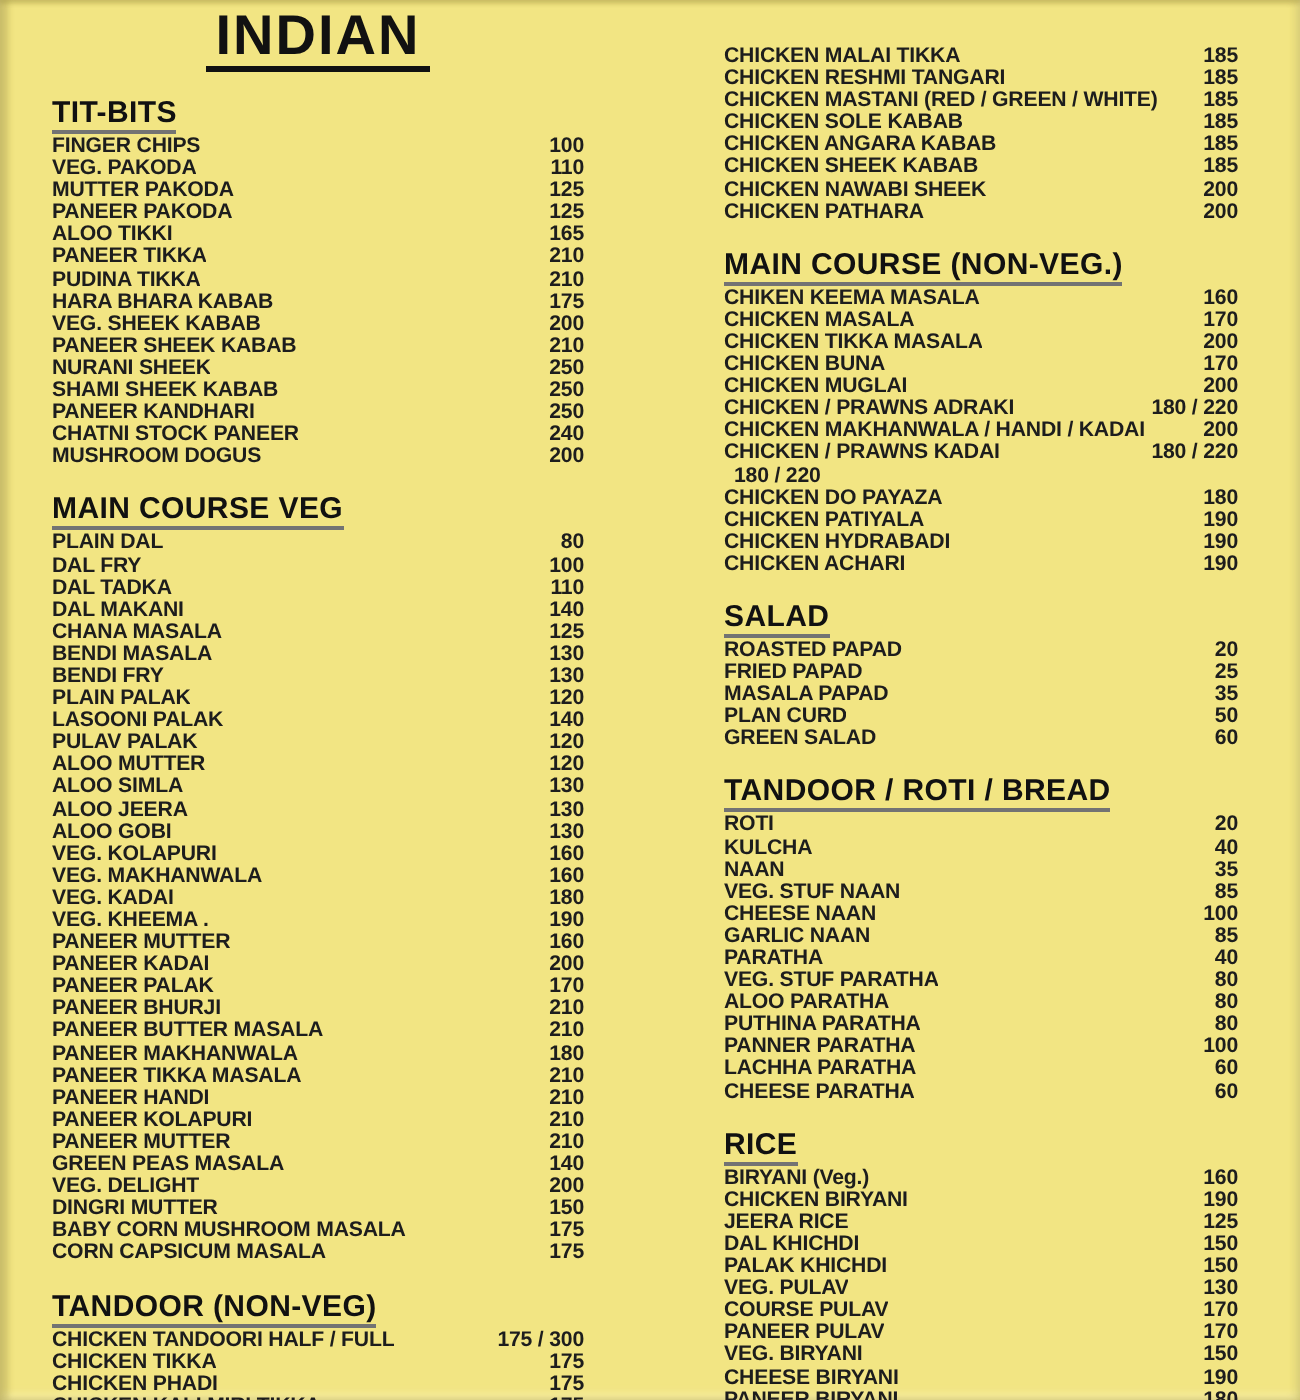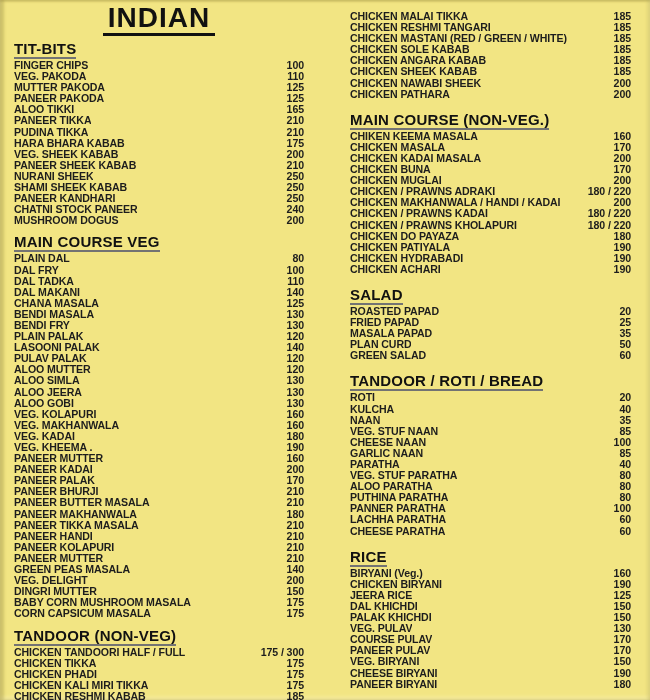--- a/index.html
+++ b/index.html
@@ -23,21 +23,21 @@
   .title-wrap { text-align:center; margin:2px 0 5px 0;text-decoration:underline; }
   .title-wrap .title {
     display:inline-block;
     font-size:28px; line-height:28px;
     letter-spacing:1px;
     color:#111;
     border-bottom:3px solid #111;
     padding:0 5px 1px 5px;
   }
 
-  .menu-section { margin:1px; }
+  .menu-section { margin:13px; }
   .col-left  .menu-section + .menu-section { margin-top:8px; }
   .col-right .menu-section + .menu-section { margin-top:12px; }
 
   .section-heading {
     display:table;
     margin:0 0 1px 0;
     font-size:15px; line-height:15px;
     letter-spacing:0.2px;
     color:#111;
     border-bottom:2px solid #737373;
@@ -329,21 +329,21 @@
           <h2 class="section-heading">MAIN COURSE (NON-VEG.)</h2>
           <div class="menu-item">
             <span class="item-name">CHIKEN KEEMA MASALA</span>
             <span class="item-price">160</span>
           </div>
           <div class="menu-item">
             <span class="item-name">CHICKEN MASALA</span>
             <span class="item-price">170</span>
           </div>
           <div class="menu-item">
-            <span class="item-name">CHICKEN KADAI MASALA</span>
+            <span class="item-name">CHICKEN TIKKA MASALA</span>
             <span class="item-price">200</span>
           </div>
           <div class="menu-item">
             <span class="item-name">CHICKEN BUNA</span>
             <span class="item-price">170</span>
           </div>
           <div class="menu-item">
             <span class="item-name">CHICKEN MUGLAI</span>
             <span class="item-price">200</span>
           </div>
@@ -353,21 +353,20 @@
           </div>
           <div class="menu-item">
             <span class="item-name">CHICKEN MAKHANWALA / HANDI / KADAI</span>
             <span class="item-price">200</span>
           </div>
           <div class="menu-item">
             <span class="item-name">CHICKEN / PRAWNS KADAI</span>
             <span class="item-price">180 / 220</span>
           </div>
           <div class="menu-item">
-            <span class="item-name">CHICKEN / PRAWNS KHOLAPURI</span>
             <span class="item-price">180 / 220</span>
           </div>
           <div class="menu-item">
             <span class="item-name">CHICKEN DO PAYAZA</span>
             <span class="item-price">180</span>
           </div>
           <div class="menu-item">
             <span class="item-name">CHICKEN PATIYALA</span>
             <span class="item-price">190</span>
           </div>

